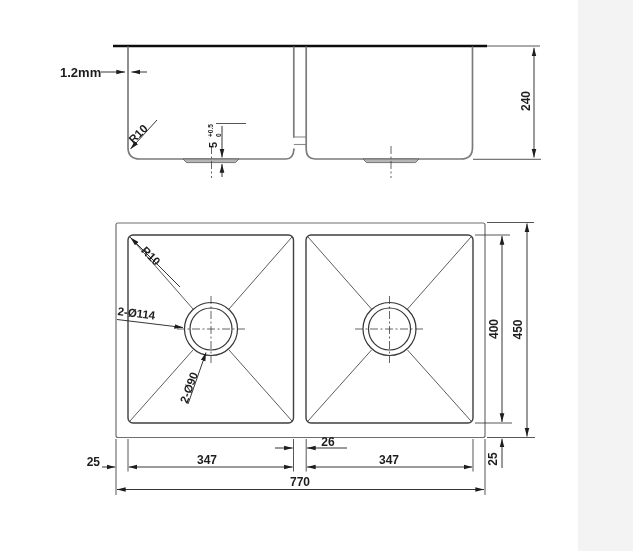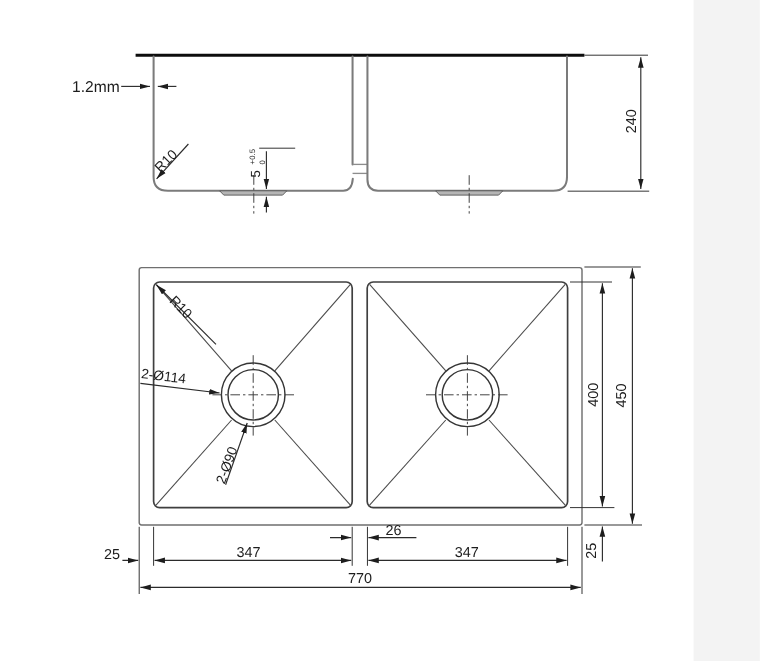--- a/index.html
+++ b/index.html
@@ -1,16 +1,16 @@
 <!DOCTYPE html>
 <html><head>
 <meta charset="utf-8">
 <style>
   html,body{margin:0;padding:0;background:#f3f3f3;}
-  .canvas{width:578px;height:551px;background:#ffffff;position:relative;overflow:hidden;}
+  .canvas{width:578px;height:551px;background:#ffffff;position:relative;overflow:hidden;font-weight:bold;}
   svg text{font-family:"Liberation Sans","DejaVu Sans",sans-serif;fill:#1d1d1d;}
   .t12{font-size:12px;}
   .t13{font-size:13px;}
   .t11{font-size:11.5px;}
   .tmain{font-size:11px;}
   .ttol{font-size:6.5px;}
   .rim{stroke:#0d0d0d;stroke-width:2.6;fill:none;}
   .wall{stroke:#7b7b7b;stroke-width:1.7;fill:none;stroke-linecap:round;}
   .wallthin{stroke:#8c8c8c;stroke-width:1.1;fill:none;}
   .bowl{stroke:#3f3f3f;stroke-width:1.4;fill:none;}

